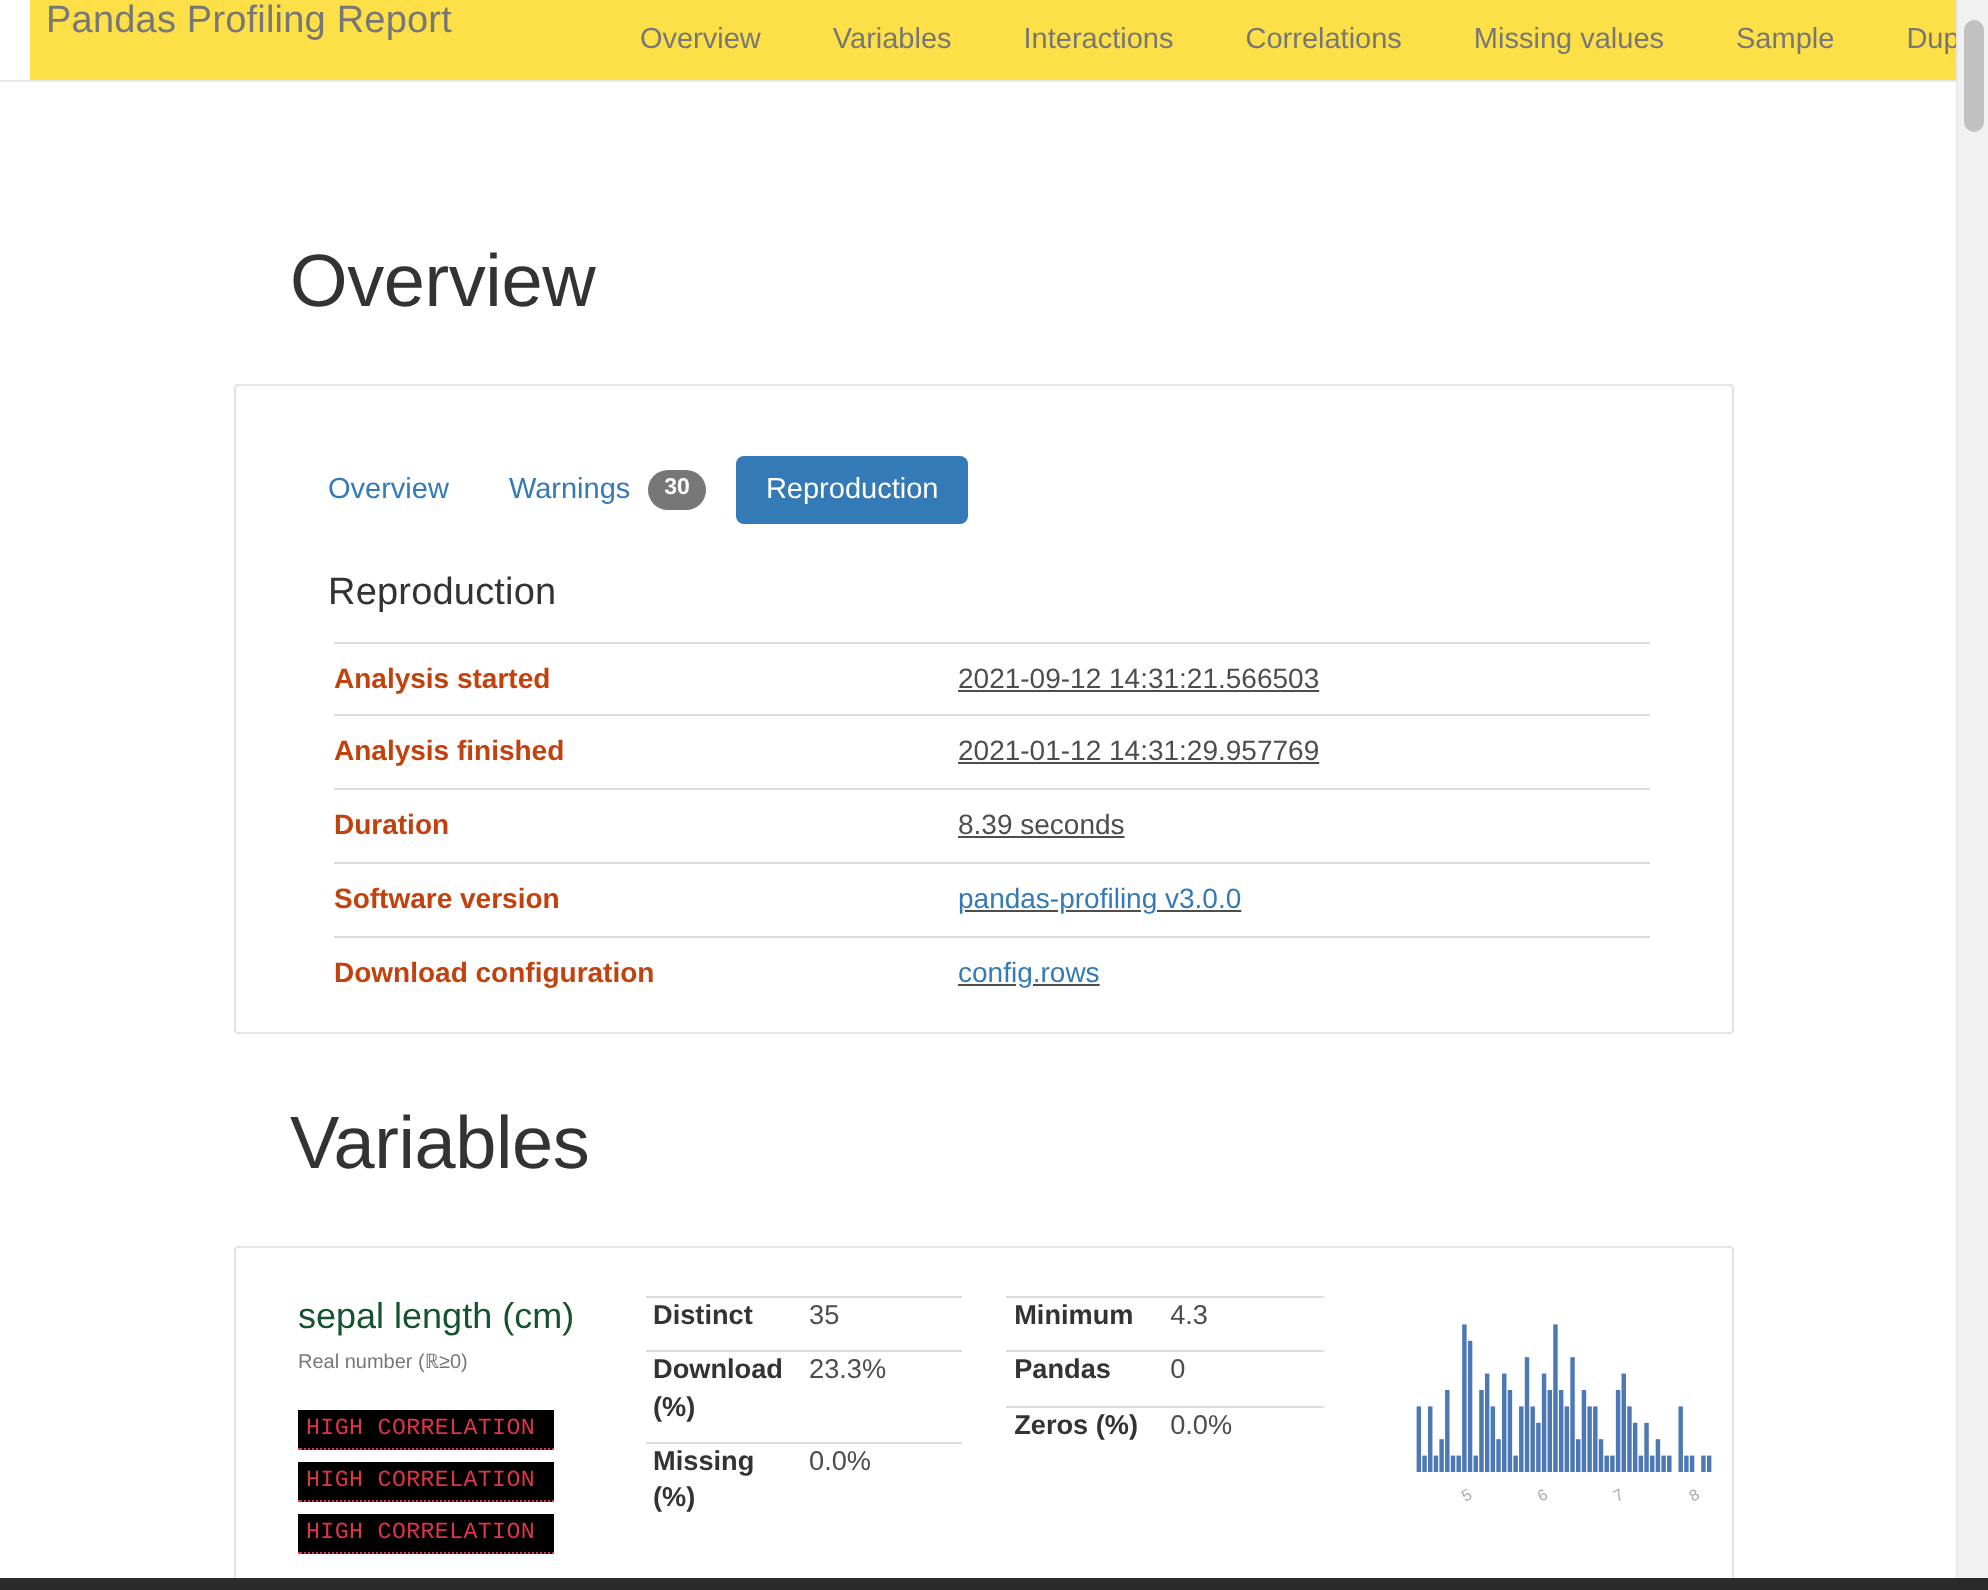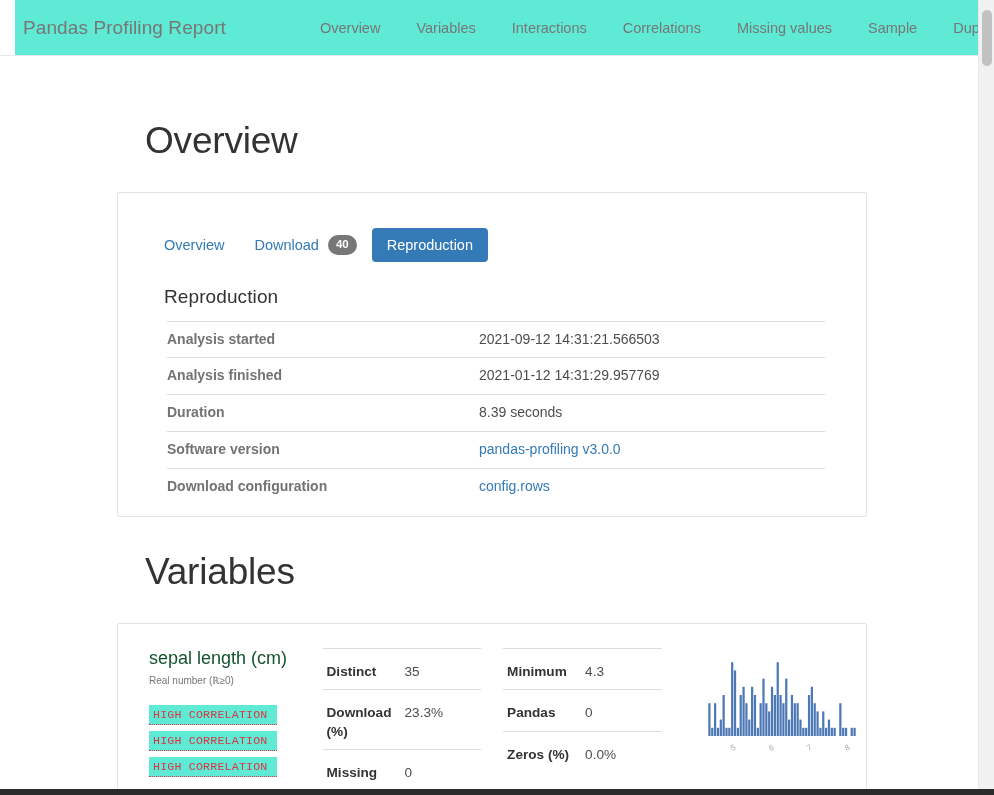--- a/index.html
+++ b/index.html
@@ -26,25 +26,24 @@
     left: 0; top: 0;
     width: 978px;
     height: 789px;
     background: #ffffff;
     overflow: hidden;
   }
 
   
   .navbar {
     position: relative;
-    height: 56px;
-    background: #5eead4;
+    height: 41px;
+    background: #fde047;
     border-bottom: 1px solid #e7e7e7;
     display: flex;
-    align-items: center;
     padding-left: 20px;
     width: 978px;
   }
   .navbar::before{
     content:"";
     position:absolute;
     left:0; top:0; bottom:0;
     width:15px;
     background:#ffffff;
   }
@@ -146,29 +145,29 @@
   }
   table.kv {
     margin: 13px 0 0 49px;
     width: 658px;
     border-collapse: collapse;
   }
   table.kv tr { border-top: 1px solid #dddddd; }
   table.kv td {
     padding: 8px 8px 8px 0;
     font-size: 14px;
-    color: #737373;
+    color: #c2410c;
     vertical-align: top;
     line-height: 1.42;
   }
   table.kv td.k {
     font-weight: bold;
     width: 312px;
   }
-  table.kv td.v { color: #4d4d4d; }
+  table.kv td.v { color: #4d4d4d; text-decoration: underline; }
   table.kv td.v a { color: #337ab7; text-decoration: none; cursor: pointer; }
 
   
   .var-row {
     display: flex;
     padding: 24px 0 0 0;
   }
   .var-names {
     width: 196px;
     padding-left: 31px;
@@ -185,41 +184,41 @@
     color: #777777;
     margin-top: 3px;
   }
   .alerts { margin-top: 18px; }
   .alert-tag {
     display: block;
     width: 128px;
     font-family: "Liberation Mono", monospace;
     font-size: 11.6px;
     color: #dc3545;
-    background: #5eead4;
+    background: #000000;
     padding: 3px 4px 3px 4px;
     margin-bottom: 6px;
     border-bottom: 1px dotted #dc3545;
     letter-spacing: .2px;
     white-space: nowrap;
     cursor: pointer;
   }
 
   .stat-block {
     width: 164px;
     margin-right: 22px;
   }
   .stat-block.first { margin-left: 14px; }
   table.stats {
     width: 100%;
     border-collapse: collapse;
   }
   table.stats tr { border-top: 1px solid #dddddd; }
   table.stats td {
-    padding: 14px 4px 8px 4px;
+    padding: 0 4px 8px 4px;
     font-size: 13.6px;
     color: #4d4d4d;
     vertical-align: top;
     line-height: 1.35;
   }
   table.stats td.k {
     font-weight: bold;
     color: #333333;
     width: 78px;
   }
@@ -277,22 +276,22 @@
 
     <h1 class="section-title h-overview">Overview</h1>
 
     <div class="card" id="overview-card">
 
       <div class="tabs">
         <a class="tab">
           <span>Overview</span>
         </a>
         <a class="tab">
-          <span>Download</span>
-          <span class="badge">40</span>
+          <span>Warnings</span>
+          <span class="badge">30</span>
         </a>
         <a class="tab active">
           <span>Reproduction</span>
         </a>
       </div>
 
       <div class="sub-title">Reproduction</div>
 
       <table class="kv">
         <tbody>
@@ -342,24 +341,20 @@
         <div class="stat-block first">
           <table class="stats">
             <tbody>
               <tr>
                 <td class="k">Distinct</td>
                 <td class="v">35</td>
               </tr>
               <tr>
                 <td class="k">Download (%)</td>
                 <td class="v">23.3%</td>
-              </tr>
-              <tr>
-                <td class="k">Missing</td>
-                <td class="v">0</td>
               </tr>
               <tr>
                 <td class="k">Missing (%)</td>
                 <td class="v">0.0%</td>
               </tr>
             </tbody>
           </table>
         </div>
 
         <div class="stat-block">

